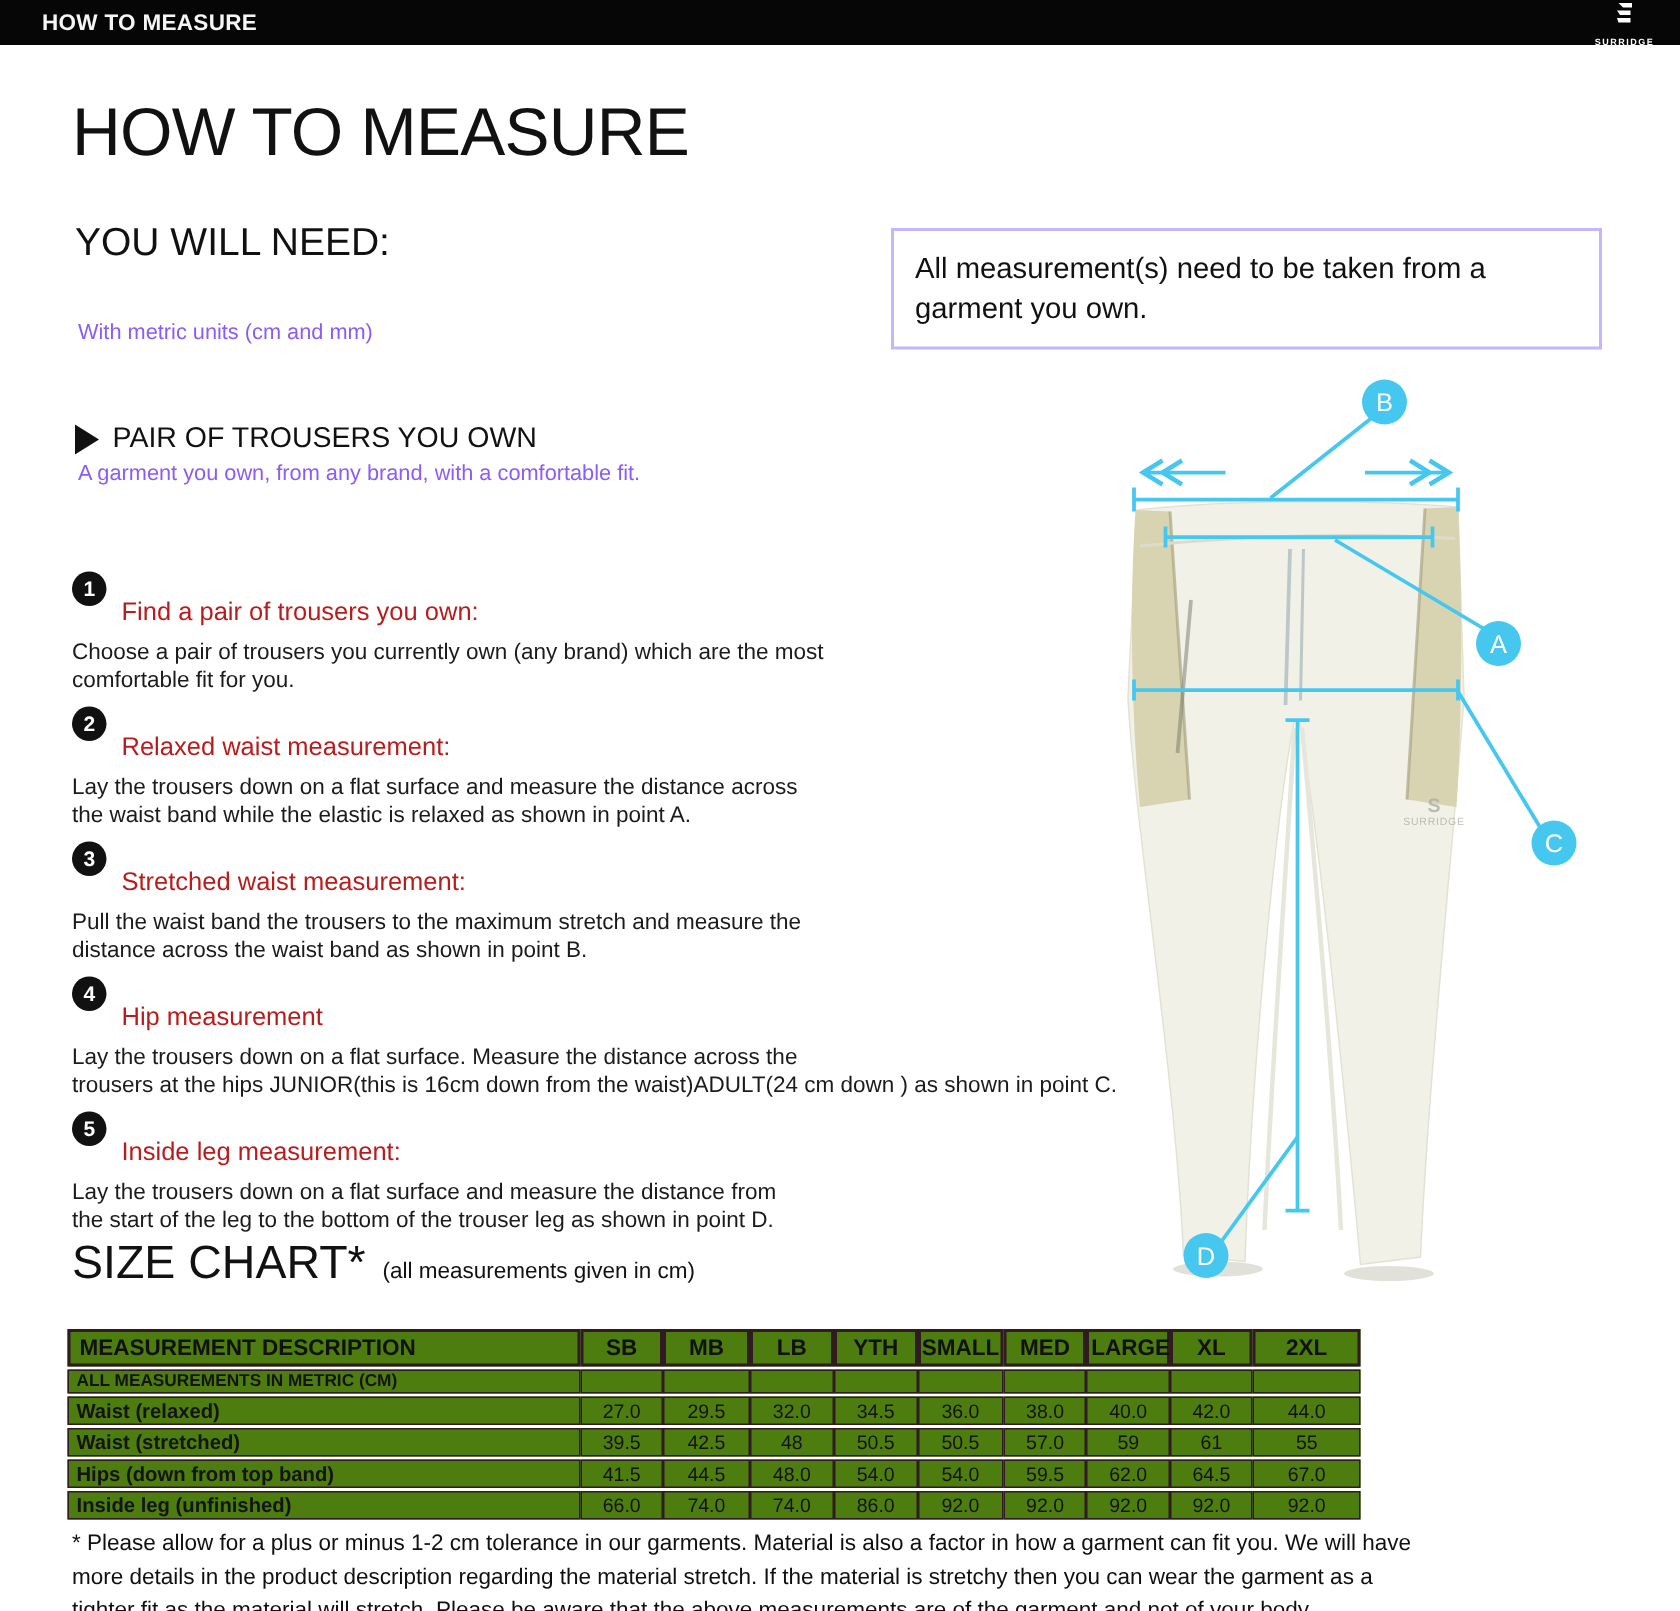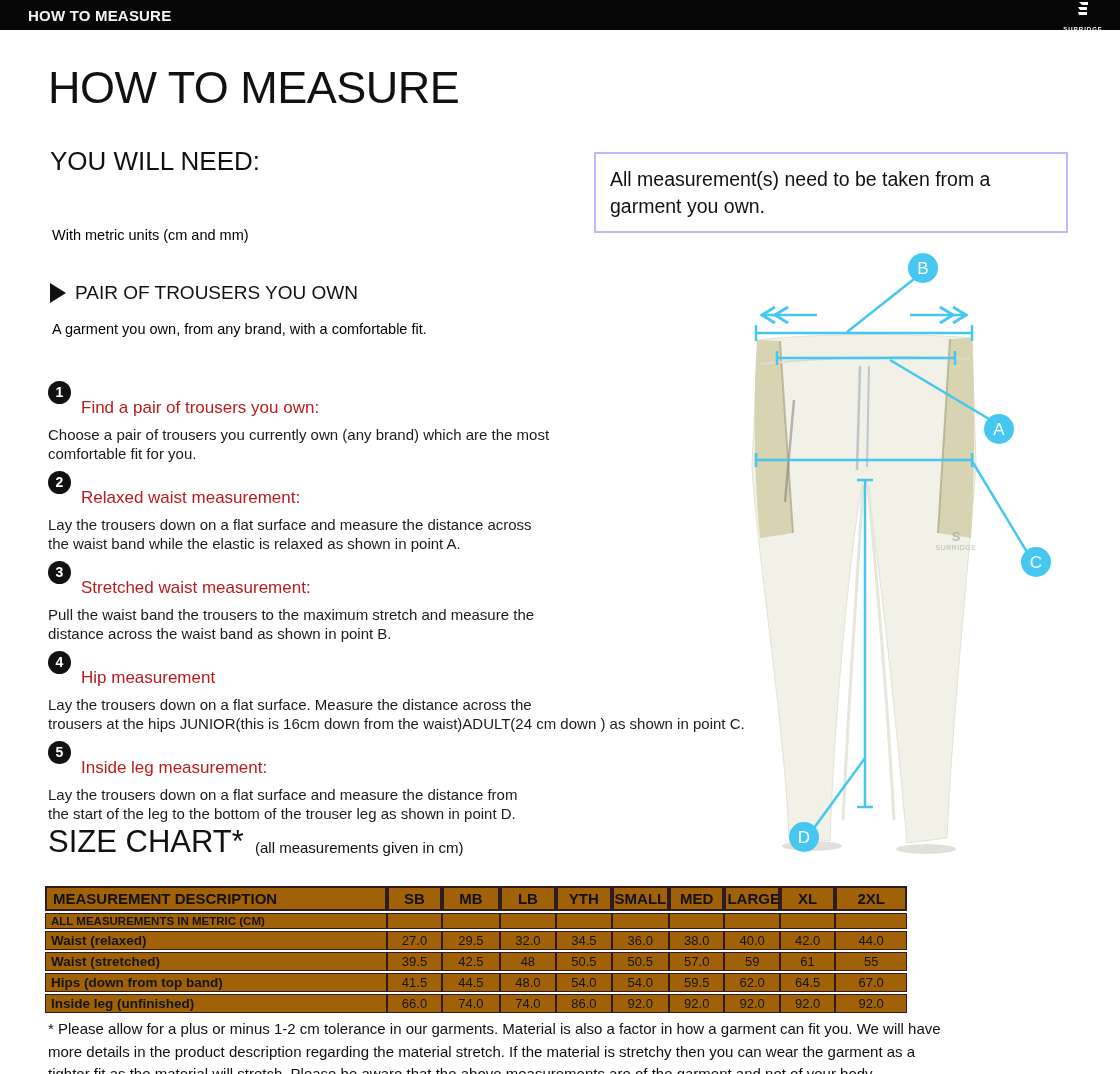--- a/index.html
+++ b/index.html
@@ -19,21 +19,21 @@
   
   .page-title{position:absolute;left:48px;top:62px;font-size:45px;font-weight:400;color:#111;letter-spacing:-.5px;}
   
   .needs-heading{position:absolute;left:50px;top:146px;font-size:26px;font-weight:400;color:#111;}
   .need-item{position:absolute;left:50px;width:520px;}
   .need-item.first{top:210px;}
   .need-item.second{top:282px;}
   .need-row{display:flex;align-items:center;gap:9px;}
   .tri-icon{width:0;height:0;border-top:10px solid transparent;border-bottom:10px solid transparent;border-left:16px solid #111;}
   .need-title{font-size:19px;color:#111;}
-  .need-desc{font-size:14.5px;color:#000000;margin-top:17px;margin-left:2px;}
+  .need-desc{font-size:14.5px;color:#8b5cf6;margin-top:4px;margin-left:2px;}
   
   .step{position:absolute;left:48px;width:720px;}
   .step-head{display:flex;align-items:center;gap:10px;}
   .step-num{
     width:23px;height:23px;border-radius:50%;background:#111;color:#fff;
     display:inline-flex;align-items:center;justify-content:center;
     font-size:14px;font-weight:bold;flex:0 0 auto;
   }
   .step-title{font-size:17px;color:#b91c1c;margin-top:32px;}
   .step-body{font-size:15px;line-height:1.28;color:#1b1b1b;margin-top:7px;white-space:pre-line;}
@@ -42,21 +42,21 @@
     position:absolute;left:594px;top:152px;width:474px;height:81px;border:2px solid #c4b5fd;
     box-sizing:border-box;padding:12px 14px;font-size:19.5px;line-height:1.38;color:#111;white-space:pre-line;
   }
   
   .diagram{position:absolute;left:700px;top:240px;width:420px;height:640px;}
   
   .size-chart-heading{position:absolute;left:48px;top:824px;font-size:31px;font-weight:400;color:#111;}
   .size-chart-sub{position:absolute;left:255px;top:839px;font-size:15px;color:#111;}
   .size-table-wrap{position:absolute;left:45px;top:884px;width:862px;}
   table.size-table{border-collapse:separate;border-spacing:0 2px;width:100%;table-layout:fixed;}
-  table.size-table th,table.size-table td{border:1px solid #301b20;box-sizing:border-box;background:#a16207;}
+  table.size-table th,table.size-table td{border:1px solid #301b20;box-sizing:border-box;background:#4d7c0f;}
   table.size-table th{border-width:2px;height:25px;font-size:15px;font-weight:bold;color:#111;}
   th.desc-col{width:339px;text-align:left;padding-left:6px;font-size:16px;}
   td.row-label{text-align:left;padding-left:5px;font-weight:bold;font-size:13.5px;height:16px;color:#141414;}
   td.metric-label{font-size:11.5px;}
   td.num{text-align:center;font-weight:normal;font-size:13px;color:#141414;}
   
   .footnote{position:absolute;left:48px;top:1018px;width:1044px;font-size:15px;line-height:1.5;color:#101010;white-space:pre-line;}
 </style>
 </head>
 <body>

